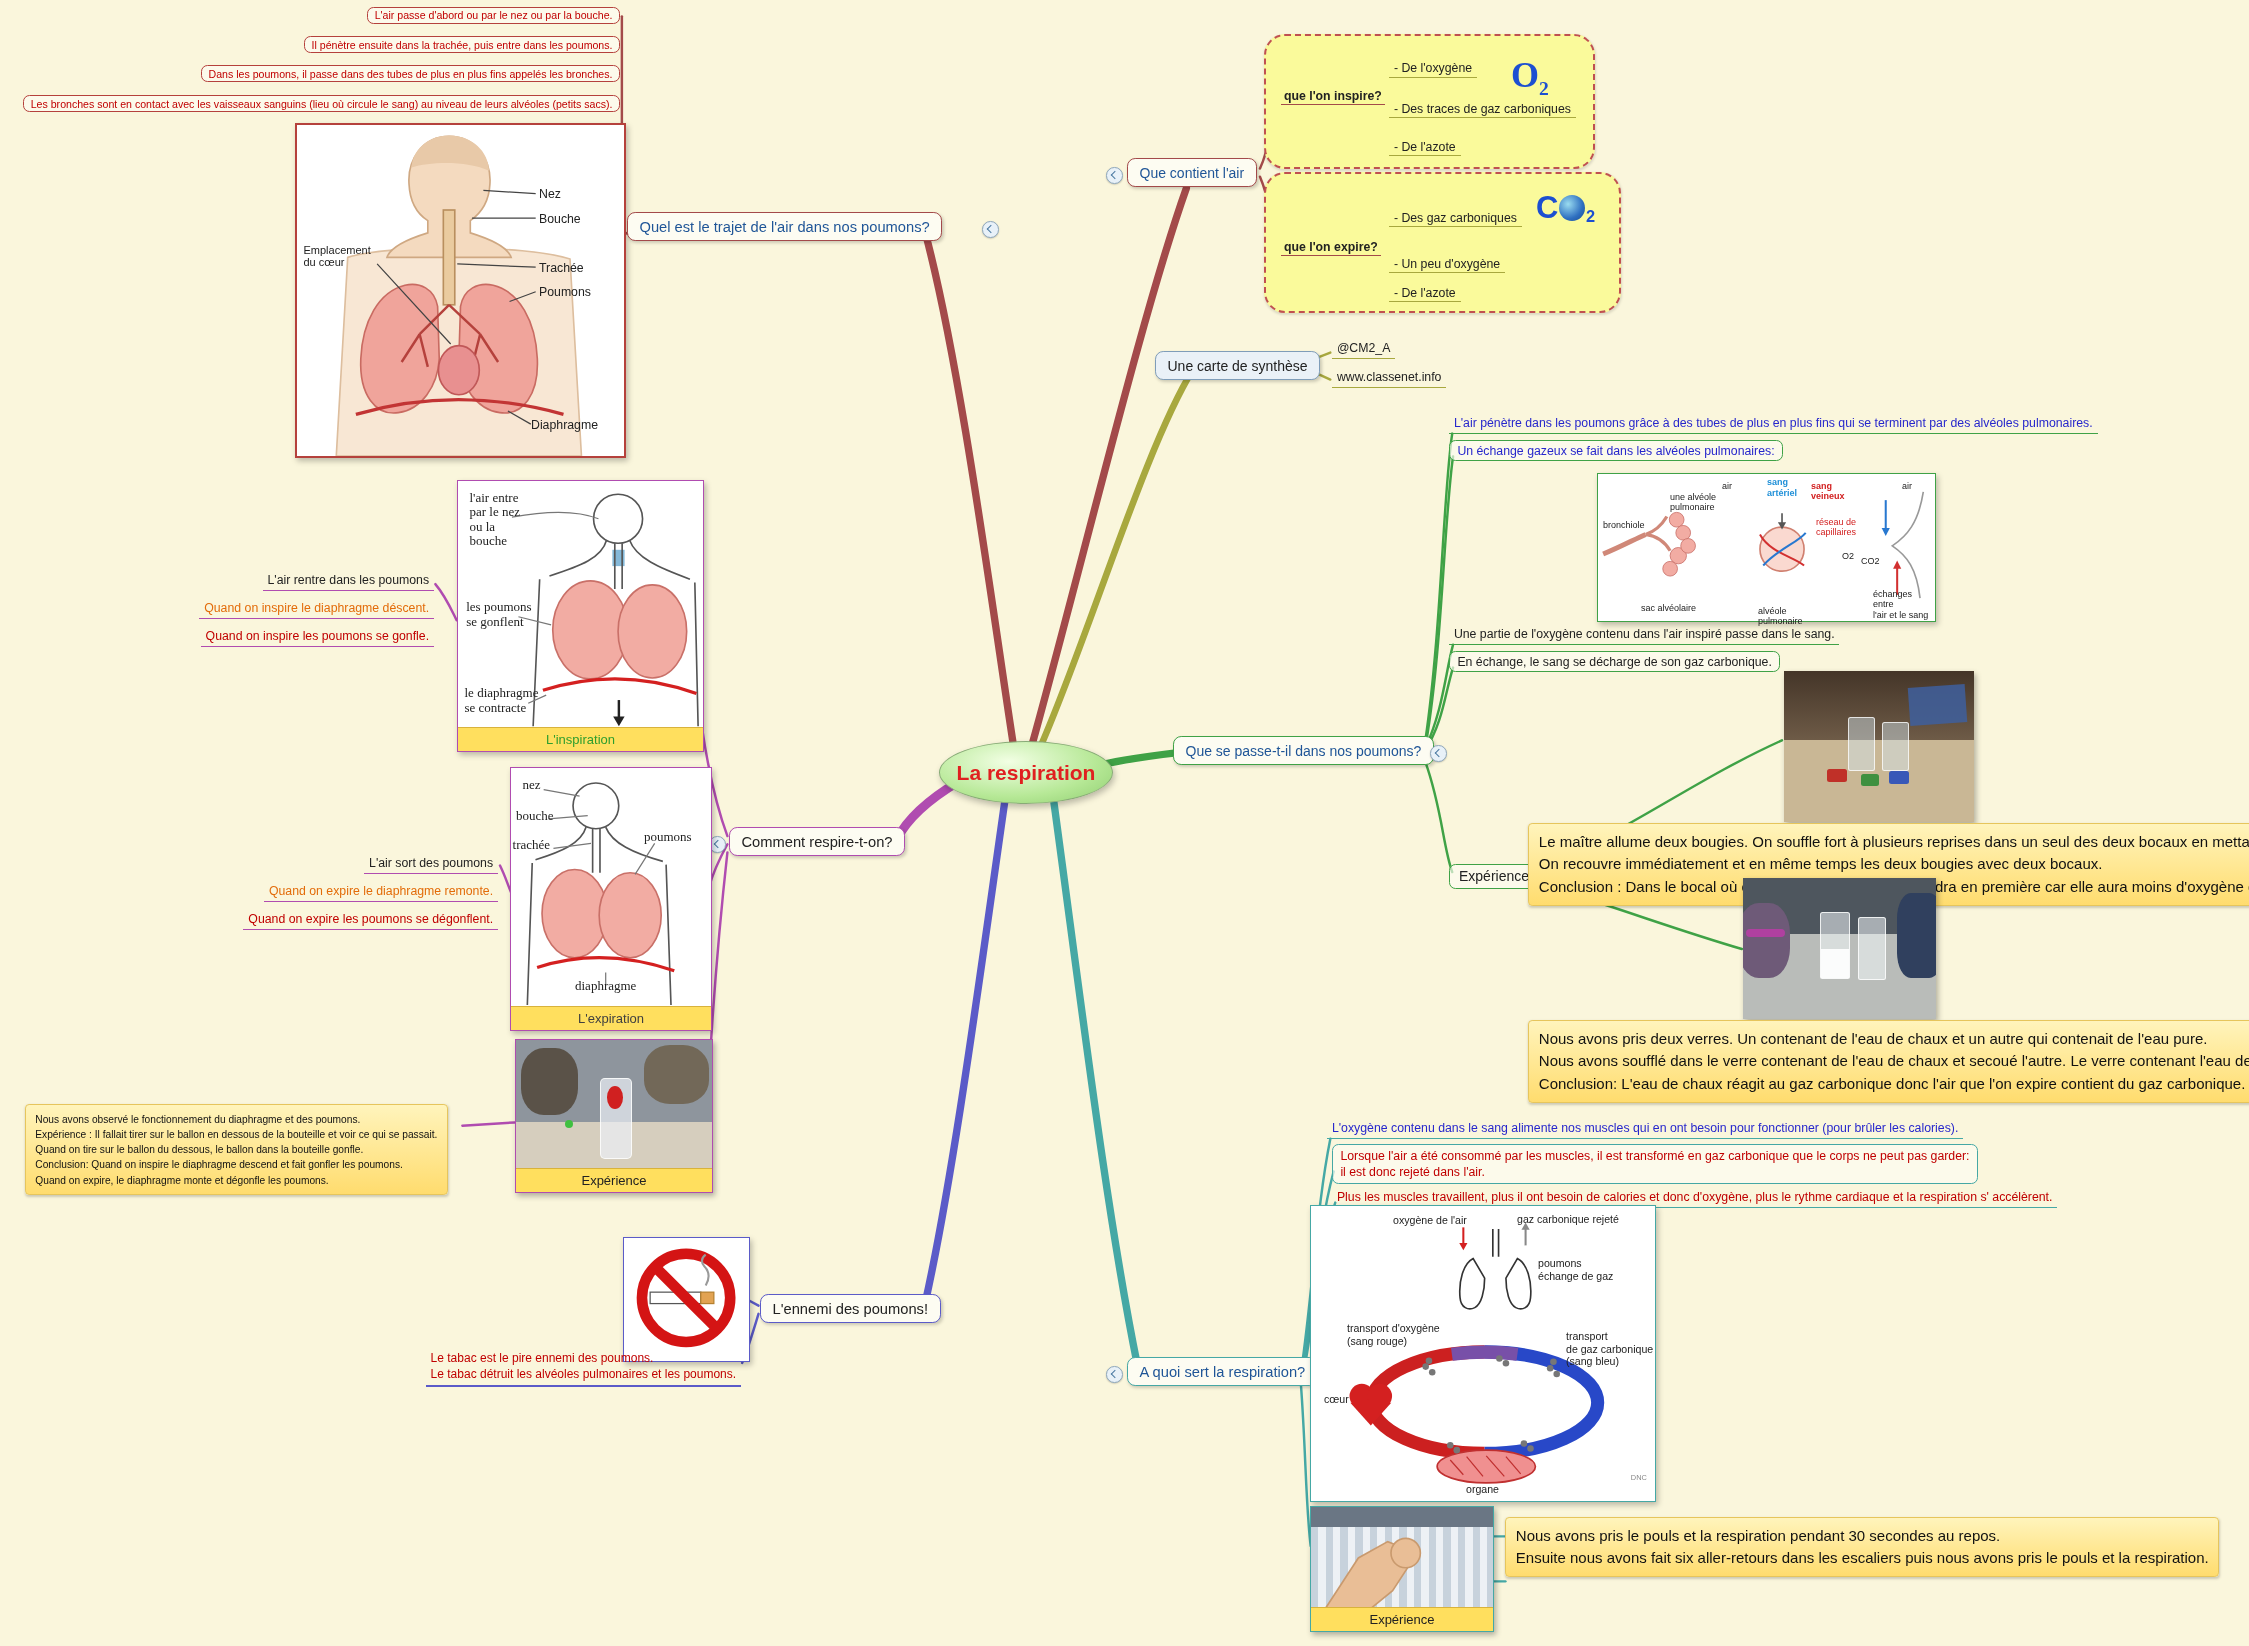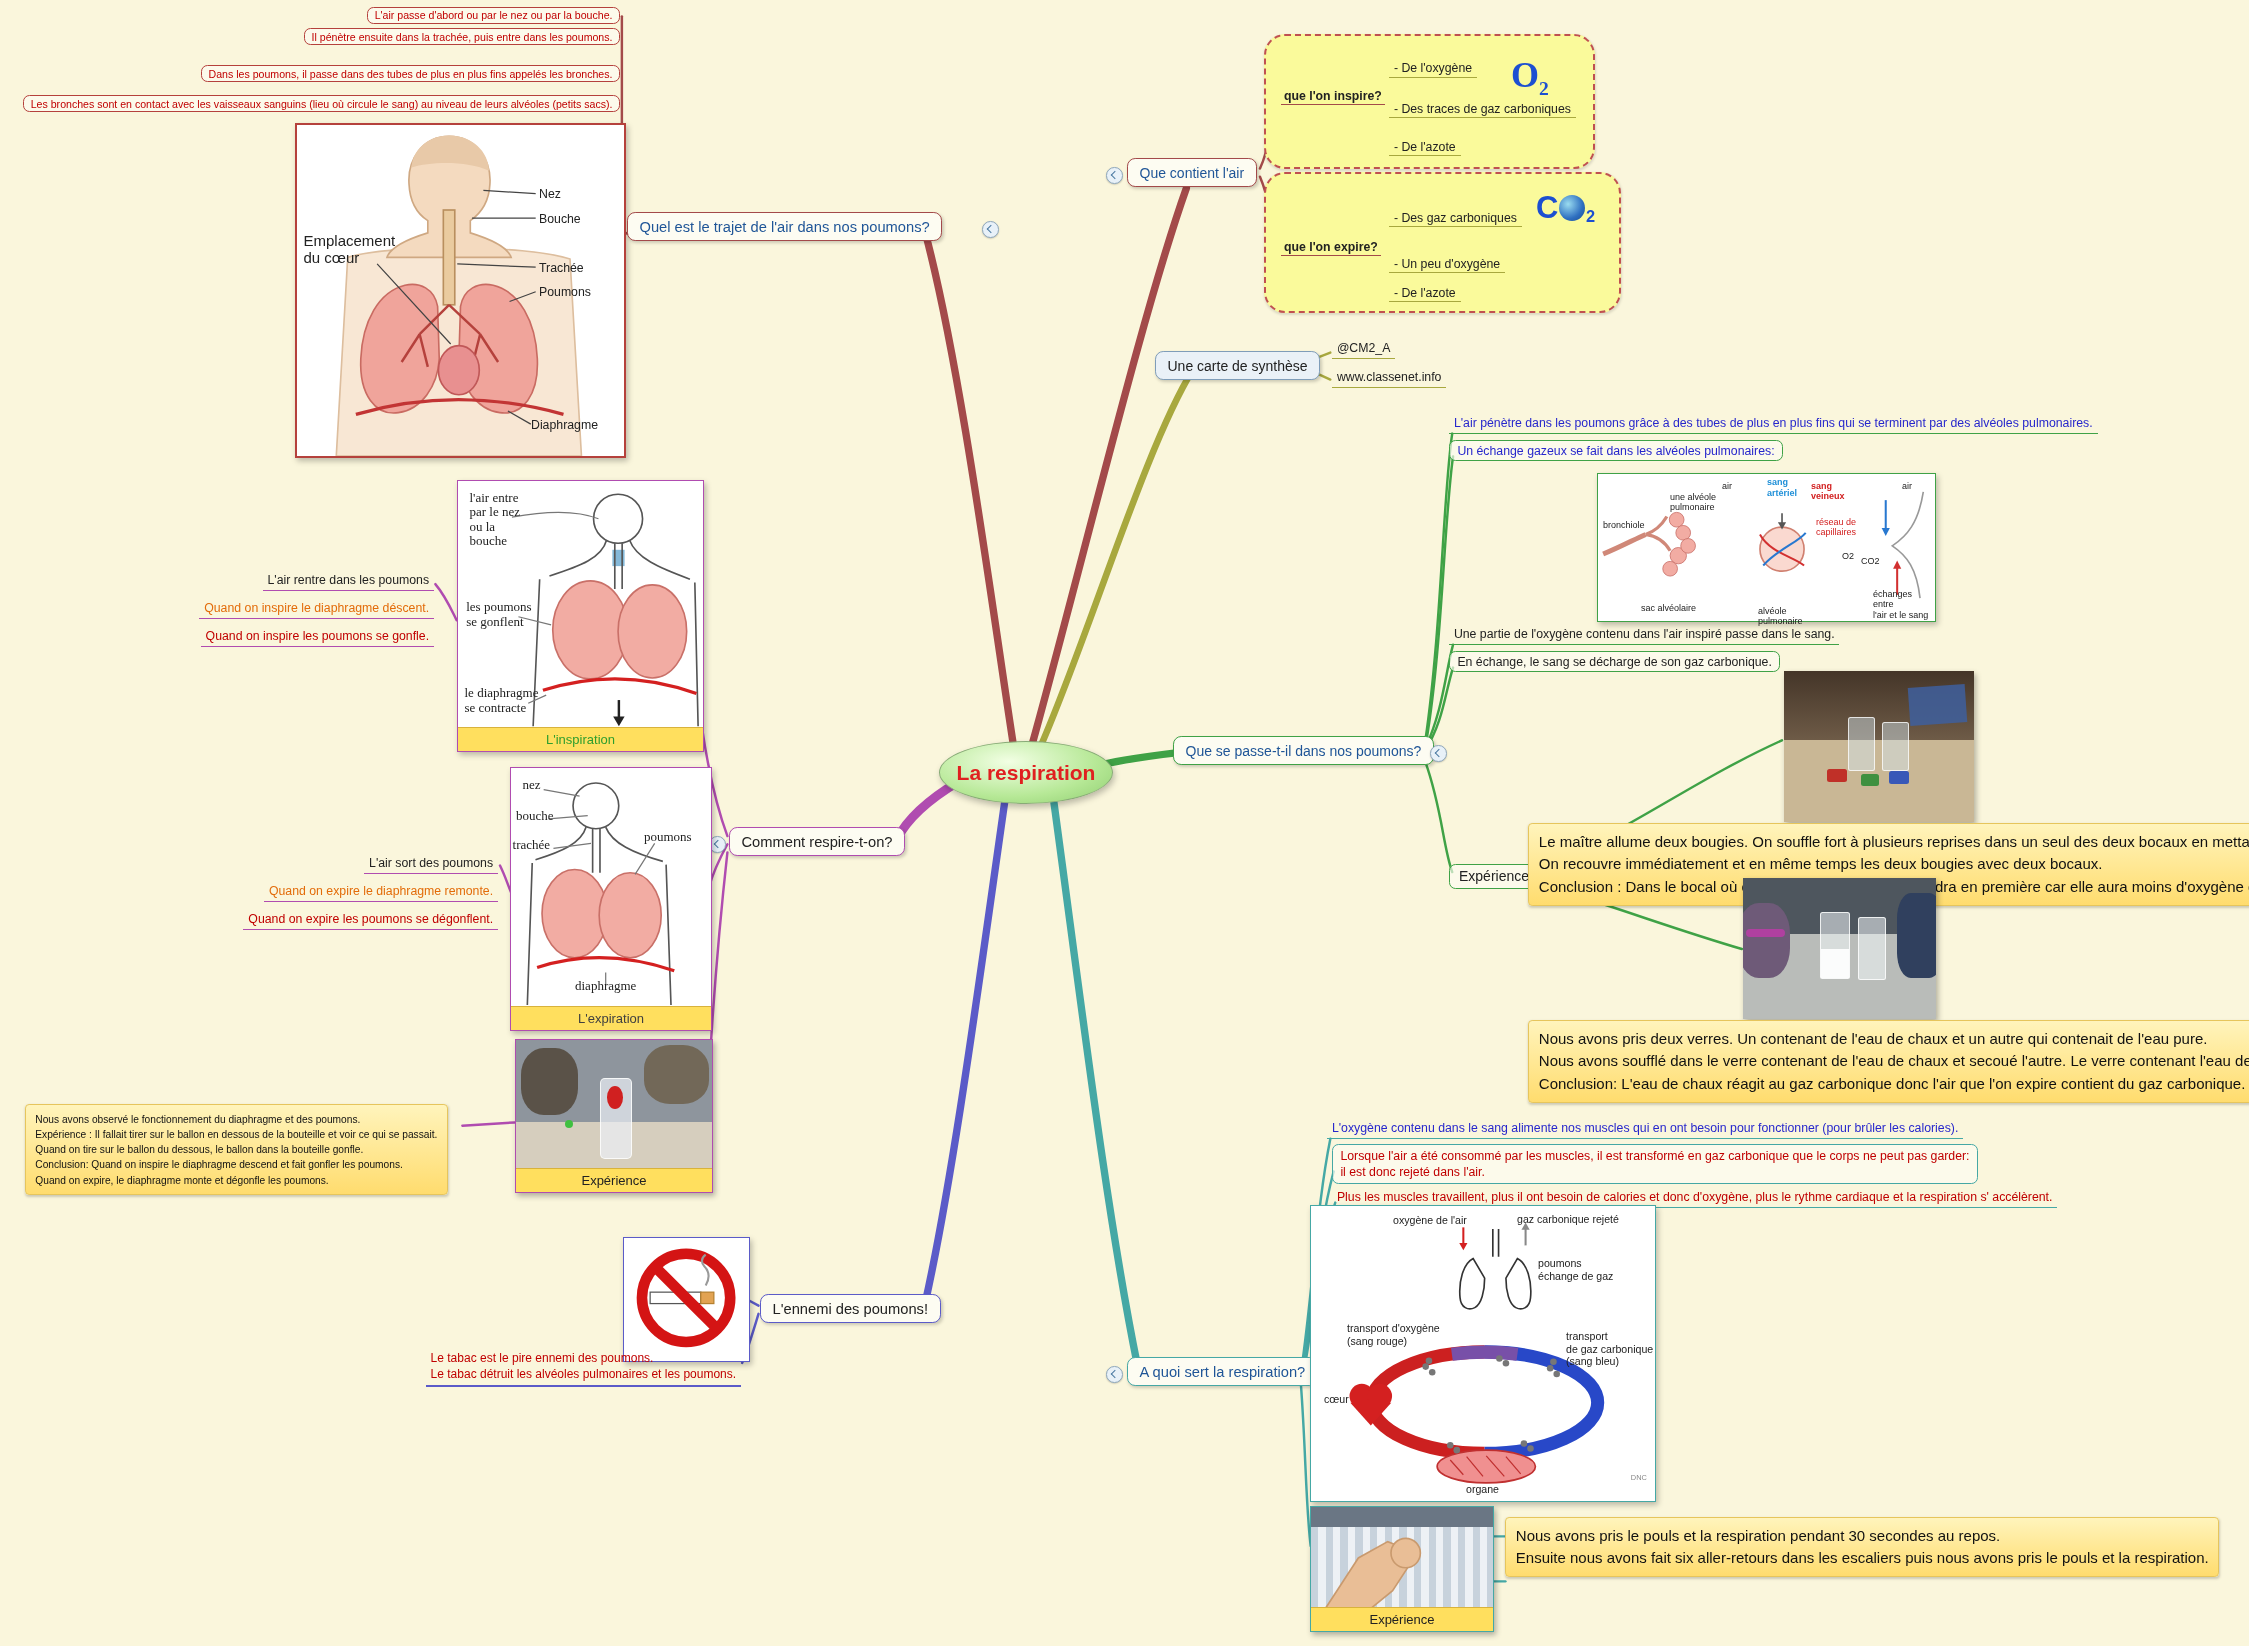--- a/index.html
+++ b/index.html
@@ -102,42 +102,42 @@
       <path d="M1592 1680 C1597 1662 1599 1646 1601 1630" stroke-width="3"></path>
       <path d="M1590 1692 C1596 1772 1596 1842 1602 1890" stroke-width="3"></path>
       <path d="M1826 1878 L1840 1878" stroke-width="3"></path>
       <path d="M1826 1933 L1840 1933" stroke-width="3"></path>
     </g>
   </svg>
 
   <div class="central" style="left:939px;top:741px;width:172px;height:61px">La respiration</div>
 
   <div class="fact fact-sm b-maroon t-red" style="right:1630px;top:6.5px">L'air passe d'abord ou par le nez ou par la bouche.</div>
-  <div class="fact fact-sm b-maroon t-red" style="right:1630px;top:28px">Il pénètre ensuite dans la trachée, puis entre dans les poumons.</div>
+  <div class="fact fact-sm b-maroon t-red" style="right:1630px;top:36px">Il pénètre ensuite dans la trachée, puis entre dans les poumons.</div>
   <div class="fact fact-sm b-maroon t-red" style="right:1630px;top:65px">Dans les poumons, il passe dans des tubes de plus en plus fins appelés les bronches.</div>
   <div class="fact fact-sm b-maroon t-red" style="right:1630px;top:95px">Les bronches sont en contact avec les vaisseaux sanguins (lieu où circule le sang) au niveau de leurs alvéoles (petits sacs).</div>
 
   <div class="imgbox b3-red" style="left:295px;top:123px;width:327px;height:331px">
     <svg viewBox="0 0 400 405" width="327" height="331">
       <path d="M62 162 C110 146 280 146 334 164 L348 405 L48 405 Z" fill="#F8E7D4" stroke="#DDBE9E" stroke-width="2"></path>
       <path d="M186 14 C218 14 238 42 236 72 C235 94 225 108 212 117 L212 132 C238 140 258 150 262 162 L110 162 C114 150 134 140 160 132 L160 117 C146 108 138 94 137 72 C135 42 154 14 186 14 Z" fill="#F4DABF" stroke="#CFA882" stroke-width="2"></path>
       <path d="M140 52 C142 26 166 12 188 13 C214 14 234 32 235 56 C210 44 165 44 140 52 Z" fill="#E8C9A8"></path>
       <rect x="179" y="104" width="14" height="116" fill="#EACB9F" stroke="#B98F5E" stroke-width="2"></rect>
       <path d="M172 222 C168 200 150 192 132 196 C100 204 80 240 78 286 C76 330 96 356 124 352 C152 348 172 320 174 286 Z" fill="#F0A49B" stroke="#C96B62" stroke-width="2"></path>
       <path d="M200 222 C204 200 222 192 240 196 C272 204 292 240 294 286 C296 330 276 356 248 352 C220 348 200 320 198 286 Z" fill="#F0A49B" stroke="#C96B62" stroke-width="2"></path>
       <path d="M186 220 L150 256 M186 220 L224 256 M150 256 L128 290 M150 256 L160 296 M224 256 L246 290 M224 256 L214 296" stroke="#B5413C" stroke-width="3" fill="none"></path>
       <ellipse cx="198" cy="300" rx="25" ry="30" fill="#E89090" stroke="#C05858" stroke-width="2"></ellipse>
       <path d="M72 354 Q196 318 326 354" stroke="#C23434" stroke-width="4" fill="none"></path>
       <path d="M292 84 L228 80 M292 114 L214 114 M292 174 L196 170 M292 204 L260 216 M98 170 L188 268 M286 366 L258 350" stroke="#444" stroke-width="1.5" fill="none"></path>
     </svg>
     <div class="alabel" style="left:242px;top:62px">Nez</div>
     <div class="alabel" style="left:242px;top:87px">Bouche</div>
     <div class="alabel" style="left:242px;top:136px">Trachée</div>
     <div class="alabel" style="left:242px;top:160px">Poumons</div>
-    <div class="alabel ml" style="left:6.5px;top:107px;font-size:15px">Emplacement
+    <div class="alabel ml" style="left:6.5px;top:119px;font-size:11px">Emplacement
 du cœur</div>
     <div class="alabel" style="left:234px;top:293px">Diaphragme</div>
   </div>
 
   <div class="node n-maroon t-blue" style="left:627px;top:212px">Quel est le trajet de l'air dans nos poumons?</div>
   <div class="expander" style="left:982px;top:221px"></div>
 
   <div class="node n-maroon t-blue fs17" style="left:1127px;top:158px">Que contient l'air</div>
   <div class="expander" style="left:1106px;top:167px"></div>
 

